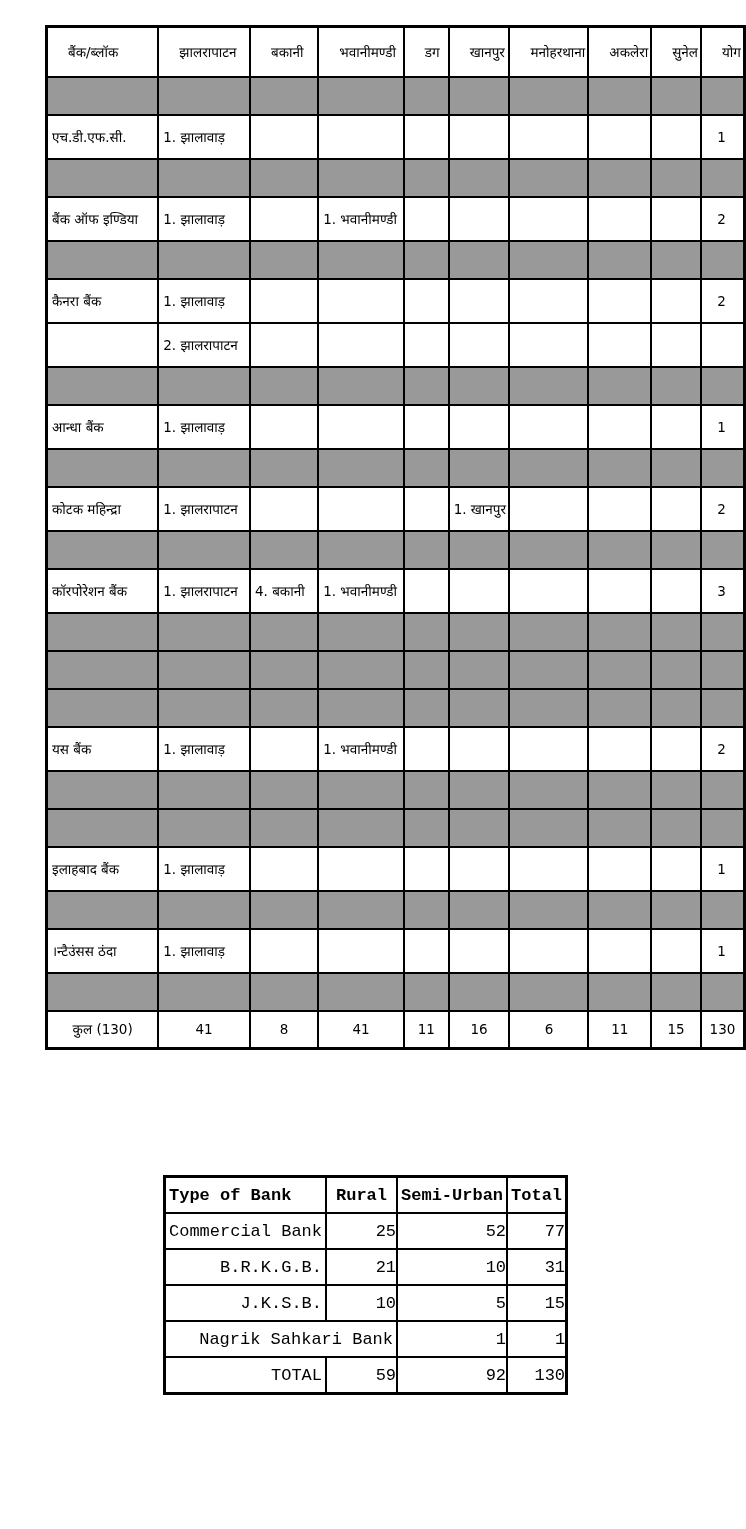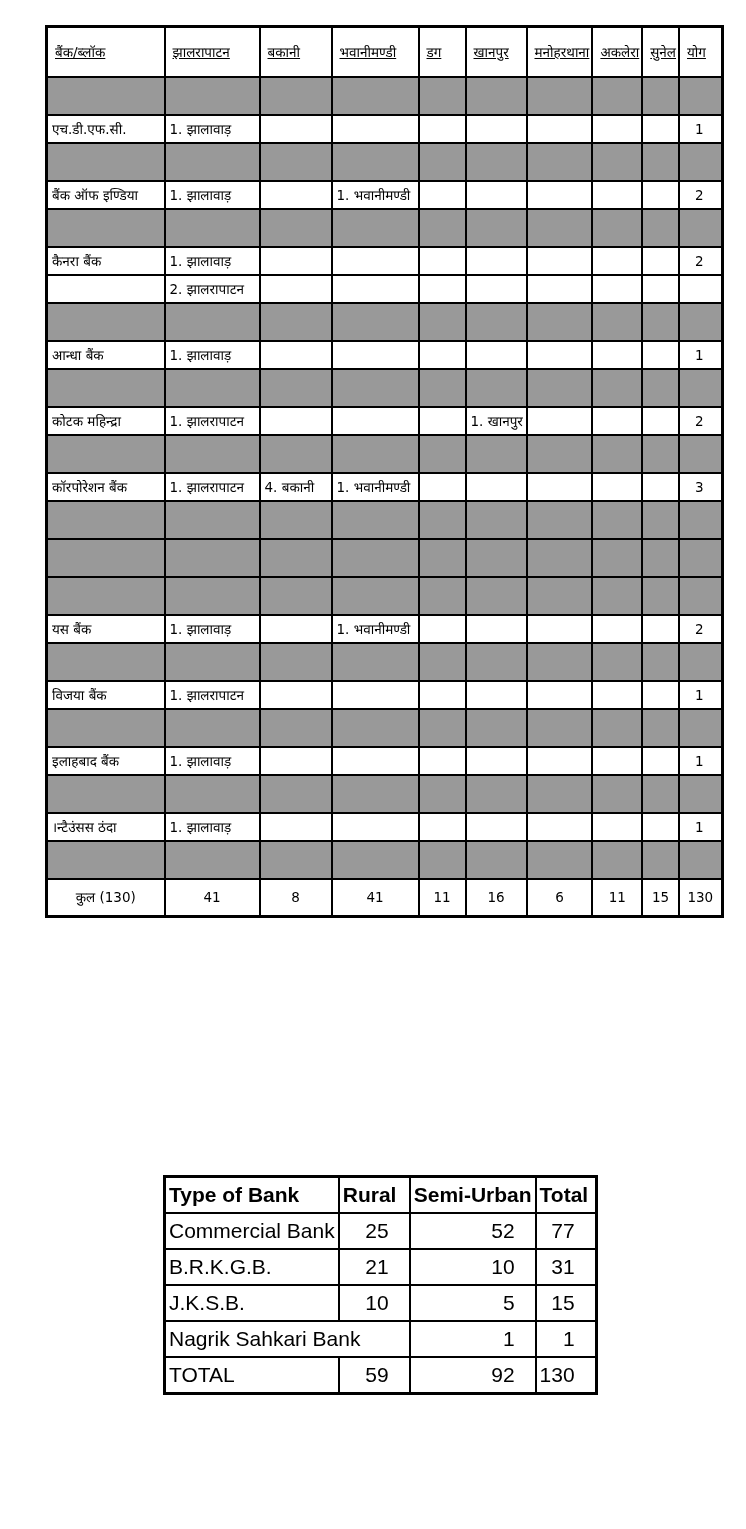--- a/index.html
+++ b/index.html
@@ -17,49 +17,49 @@
     border:2px solid #000;
     padding:0 2px;
     overflow:hidden;
     white-space:nowrap;
     font-weight:normal;
     font-size:13.5px;
     vertical-align:middle;
     background:#fff;
   }
   table.branch tr.r-head{height:50px;}
-  table.branch tr.r-head th{text-align:left;padding-left:7px;text-decoration:underline;}
+  table.branch tr.r-head th{text-align:left;padding-left:20px;}
   table.branch tr.r-spacer{height:38px;}
   table.branch tr.r-spacer td{background:#999999;}
-  table.branch tr.r-bank{height:28px;}
+  table.branch tr.r-bank{height:44px;}
   table.branch tr.r-bank td{text-align:left;padding-left:4px;}
   table.branch tr.r-bank td.c-yog{text-align:center;padding-left:0;}
   table.branch tr.r-total{height:38px;}
   table.branch tr.r-total td{text-align:center;}
   
   table.summary{
     position:absolute;left:163px;top:1175px;
     border-collapse:collapse;table-layout:fixed;
     border:3px solid #000;
-    font-family:Liberation Sans, sans-serif;
-    font-size:21px;
+    font-family:Liberation Mono, monospace;
+    font-size:17px;
   }
   table.summary th, table.summary td{
     border:2px solid #000;
     padding:0 3px;
     white-space:nowrap;
     overflow:hidden;
     height:34px;
     background:#fff;
   }
   table.summary th{font-weight:bold;}
   table.summary th.h-label{text-align:left;}
-  table.summary th.h-num{text-align:left;}
-  table.summary td.c-label{text-align:left;}
-  table.summary td.c-num{text-align:right;padding-right:20px;}
+  table.summary th.h-num{text-align:center;}
+  table.summary td.c-label{text-align:right;}
+  table.summary td.c-num{text-align:right;padding-right:0;}
 </style>
 </head>
 <body>
 
 <table class="branch">
   <colgroup>
       <col style="width: 118px;">
       <col style="width: 95px;">
       <col style="width: 72px;">
       <col style="width: 87px;">
@@ -292,32 +292,20 @@
         <td></td>
         <td></td>
         <td></td>
         <td></td>
         <td></td>
         <td></td>
         <td></td>
         <td></td>
         <td></td>
       </tr>
-      <tr class="r-bank">
-        <td class="c-name">विजया बैंक</td>
-        <td>1. झालरापाटन</td>
-        <td></td>
-        <td></td>
-        <td></td>
-        <td></td>
-        <td></td>
-        <td></td>
-        <td></td>
-        <td class="c-yog">1</td>
-      </tr>
       <tr class="r-spacer">
         <td></td>
         <td></td>
         <td></td>
         <td></td>
         <td></td>
         <td></td>
         <td></td>
         <td></td>
         <td></td>

